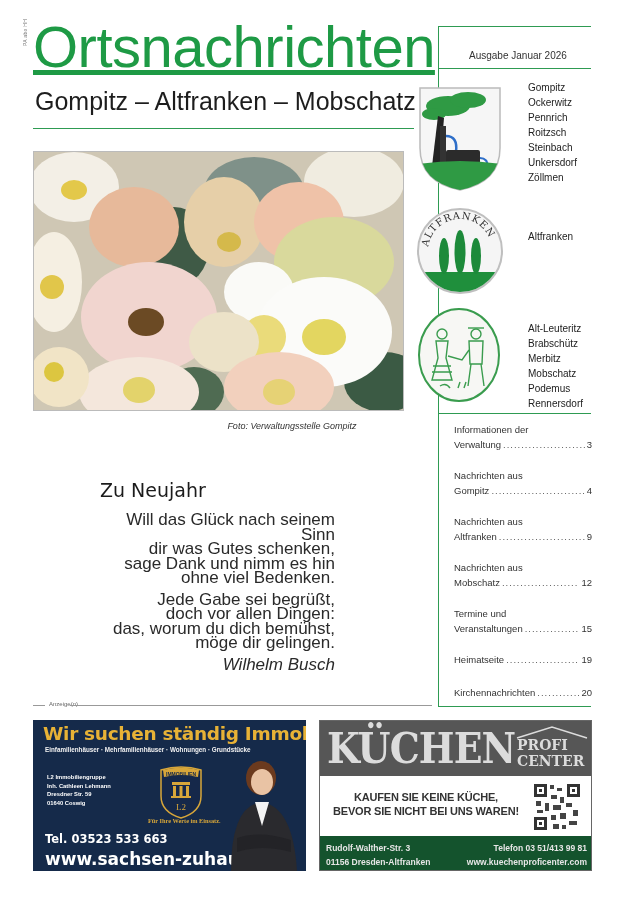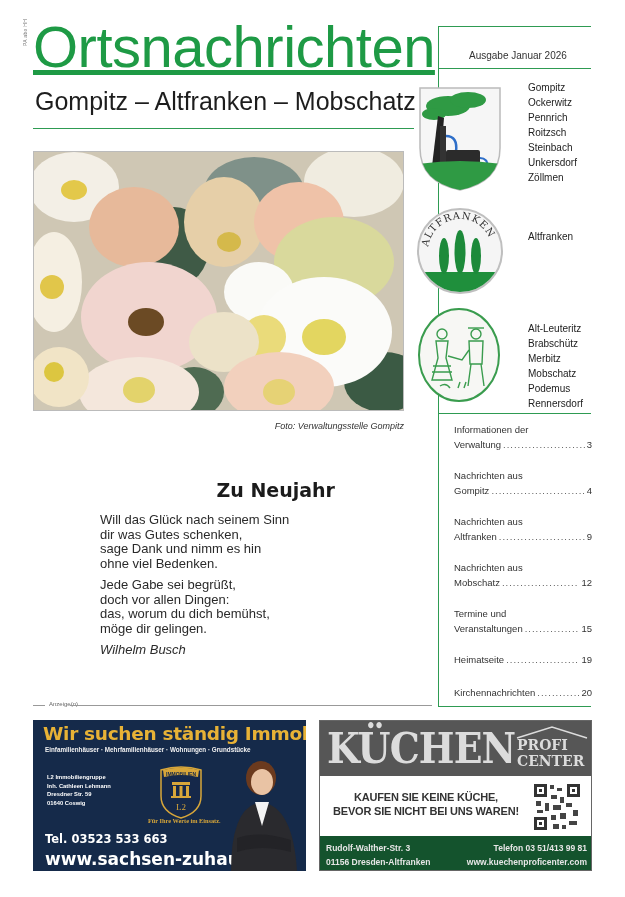--- a/index.html
+++ b/index.html
@@ -20,25 +20,25 @@
   .rc-hline2 { left: 438px; top: 68px; width: 153px; height: 1px; background: #2e9b52; }
   .rc-hline3 { left: 438px; top: 413px; width: 153px; height: 1px; background: #2e9b52; }
   .rc-bottom { left: 438px; top: 706px; width: 153px; height: 1px; background: #2e9b52; }
   .issue { left: 469px; top: 50px; font-size: 10px; color: #333; }
 
   .place-list { font-size: 10px; line-height: 15px; color: #222; }
   .place-list div { white-space: nowrap; }
 
   
   .photo { left: 33px; top: 151px; width: 371px; height: 260px; overflow: hidden; border: 1px solid #bbb; background: #e9ddc8; }
-  .caption { left: 180px; top: 421px; width: 224px; text-align: right; font-size: 9px; font-style: italic; color: #333; }
-
-  
-  .poem-title { left: 100px; top: 479px; width: 235px; text-align: right; font-size: 19px; font-weight: bold; color: #1b1b1b; font-family: "DejaVu Sans", sans-serif; }
-  .poem { left: 100px; top: 513px; width: 235px; text-align: left; font-size: 13px; line-height: 14.5px; color: #2a2a2a; }
+  .caption { left: 180px; top: 421px; width: 224px; text-align: center; font-size: 9px; font-style: italic; color: #333; }
+
+  
+  .poem-title { left: 100px; top: 479px; width: 235px; text-align: left; font-size: 19px; font-weight: normal; color: #1b1b1b; font-family: "DejaVu Sans", sans-serif; }
+  .poem { left: 100px; top: 513px; width: 235px; text-align: right; font-size: 17px; line-height: 14.5px; color: #2a2a2a; }
   .poem .stanza { margin-bottom: 7px; }
   .poem .author { font-style: italic; margin-top: 6px; }
 
   
   .toc { left: 454px; top: 422px; width: 138px; font-size: 9.5px; color: #333; }
   .toc-item { margin-bottom: 16px; line-height: 15px; }
   .toc-item .row { display: flex; align-items: baseline; white-space: nowrap; }
   .toc-item .dots { flex: 1; overflow: hidden; color: #555; letter-spacing: 1px; margin: 0 2px; }
   .toc-item .dots::before { content: "........................................................................"; }
 

